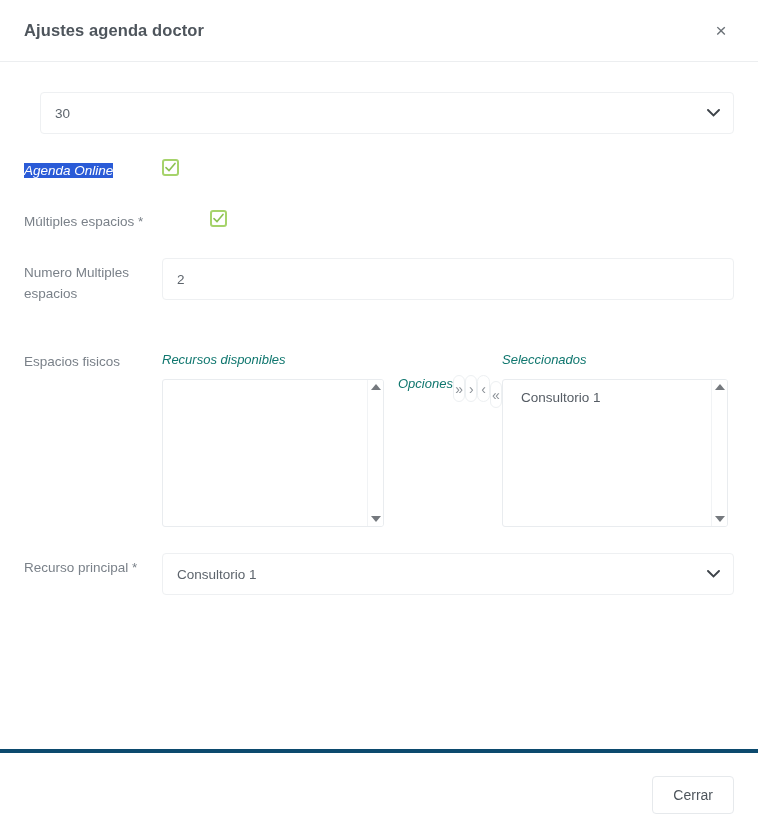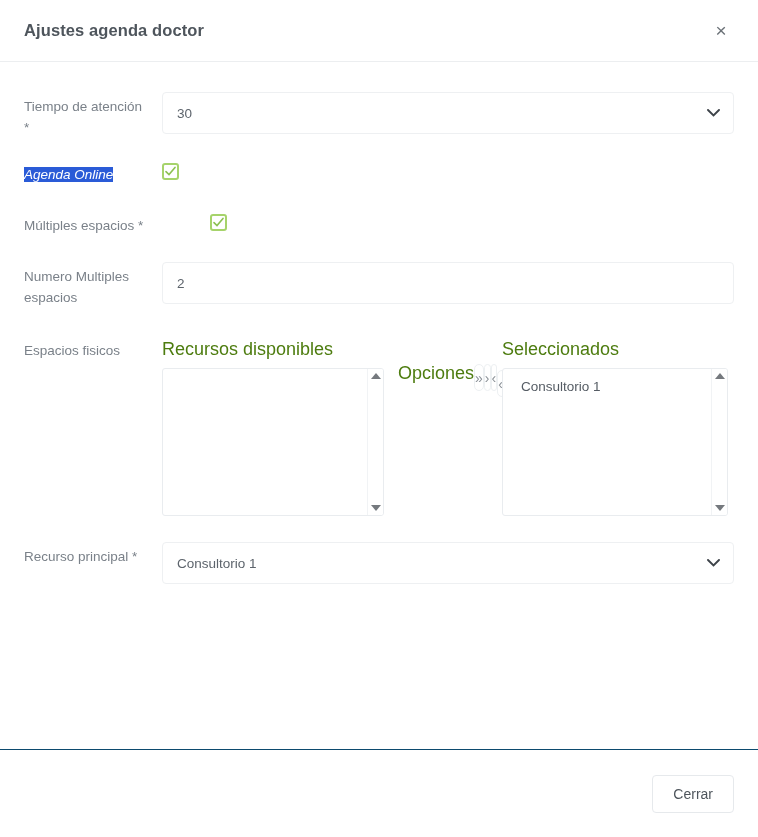--- a/index.html
+++ b/index.html
@@ -163,25 +163,26 @@
     width: 118px;
     min-width: 118px;
     display: flex;
     flex-direction: row;
     align-items: center;
     margin-top: 24px;
   }
   .dl-col-sel { width: 226px; min-width: 226px; }
 
   .dl-head {
-    font-size: 18px;
-    color: #4d7c0f;
+    font-size: 13px;
+    color: #0f766e;
     margin-bottom: 10px;
     line-height: 18px;
     white-space: nowrap;
+    font-style: italic;
   }
   .dl-col-opts .dl-head { align-self: flex-start; padding-left: 14px; }
 
   .listbox {
     height: 148px;
     border: 1px solid #e9ecef;
     border-radius: 3px;
     background: #ffffff;
     box-sizing: border-box;
     position: relative;
@@ -242,21 +243,21 @@
     align-items: center;
     justify-content: center;
     padding: 0;
   }
   .opt-btn:last-child { margin-bottom: 0; }
   .opt-btn-inner { font-size: 14px; color: #8b9197; }
 
   
   .modal-footer {
     min-height: 88px;
-    border-top: 1px solid #0c4a6e;
+    border-top: 4px solid #0c4a6e;
     display: flex;
     align-items: center;
     justify-content: flex-end;
     padding: 0 24px;
     box-sizing: border-box;
     gap: 12px;
   }
   .btn {
     height: 38px;
     border-radius: 4px;
@@ -286,21 +287,20 @@
 <div class="modal">
 
   <div class="modal-header">
     <div class="modal-title">Ajustes agenda doctor</div>
     <button class="close-btn">×</button>
   </div>
 
   <div class="modal-body">
 
     <div class="form-row">
-      <div class="form-label">Tiempo de atención *</div>
       <div class="form-control-wrap select-wrap">
         <input class="fld" readonly="" value="30" style="">
         <span class="chevron-down">
           <svg width="13" height="8" viewBox="0 0 13 8">
               <path d="M1 1l5.5 5.5L12 1" fill="none" stroke="#3d4349" stroke-width="1.9" stroke-linecap="round"></path>
             </svg>
         </span>
       </div>
     </div>
 
@@ -319,21 +319,21 @@
       <div class="form-label">Múltiples espacios *</div>
       <div class="form-control-wrap">
         <span class="checkbox">
           <svg width="11" height="11" viewBox="0 0 11 11">
               <path d="M1 5.6l3 3L10 1.4" fill="none" stroke="#8cc152" stroke-width="1.6" stroke-linecap="round"></path>
             </svg>
         </span>
       </div>
     </div>
 
-    <div class="form-row" style="margin-bottom:32px;">
+    <div class="form-row" style="margin-bottom:47px;">
       <div class="form-label">Numero Multiples espacios</div>
       <div class="form-control-wrap">
         <input class="fld" type="text" value="2" style="">
       </div>
     </div>
 
     <div class="form-row duallist-row">
       <div class="form-label" style="padding-top:0;">Espacios fisicos</div>
       <div class="form-control-wrap">
         <div class="duallist">

